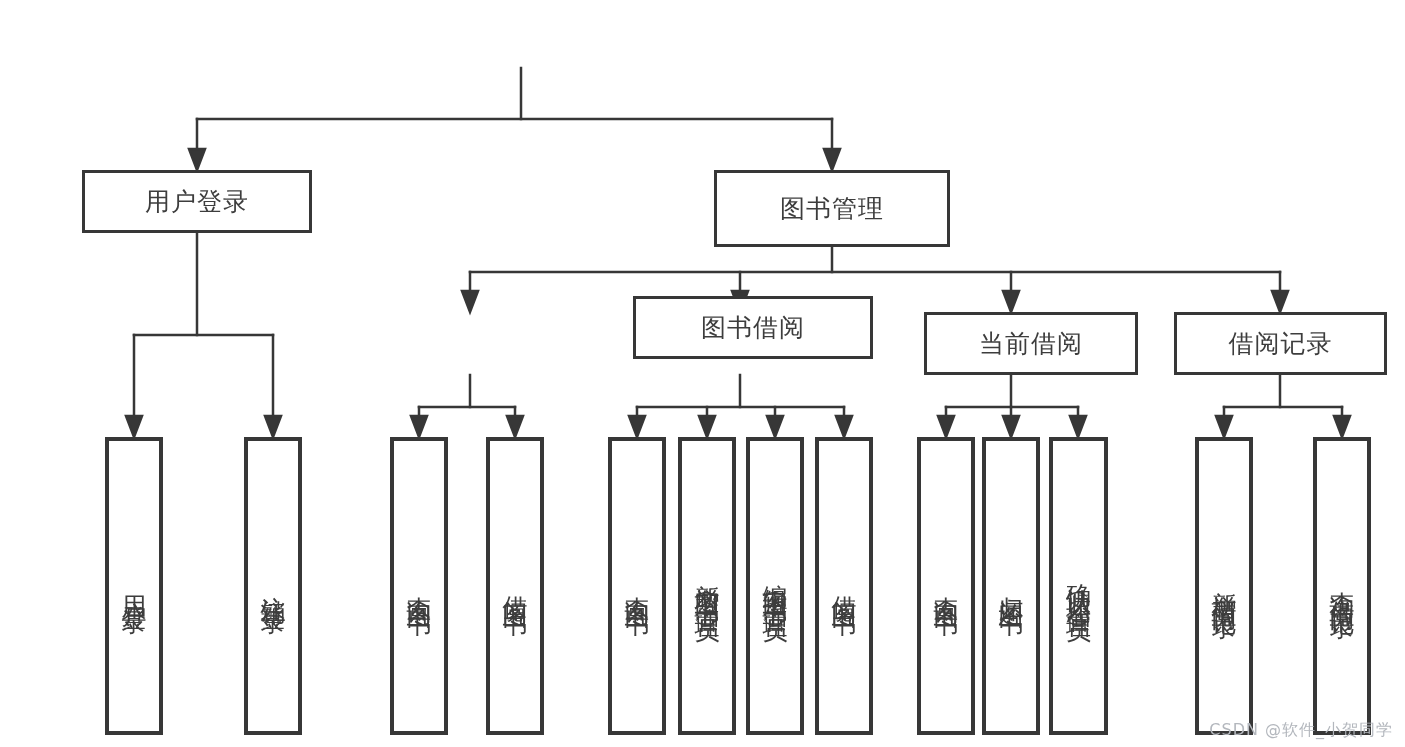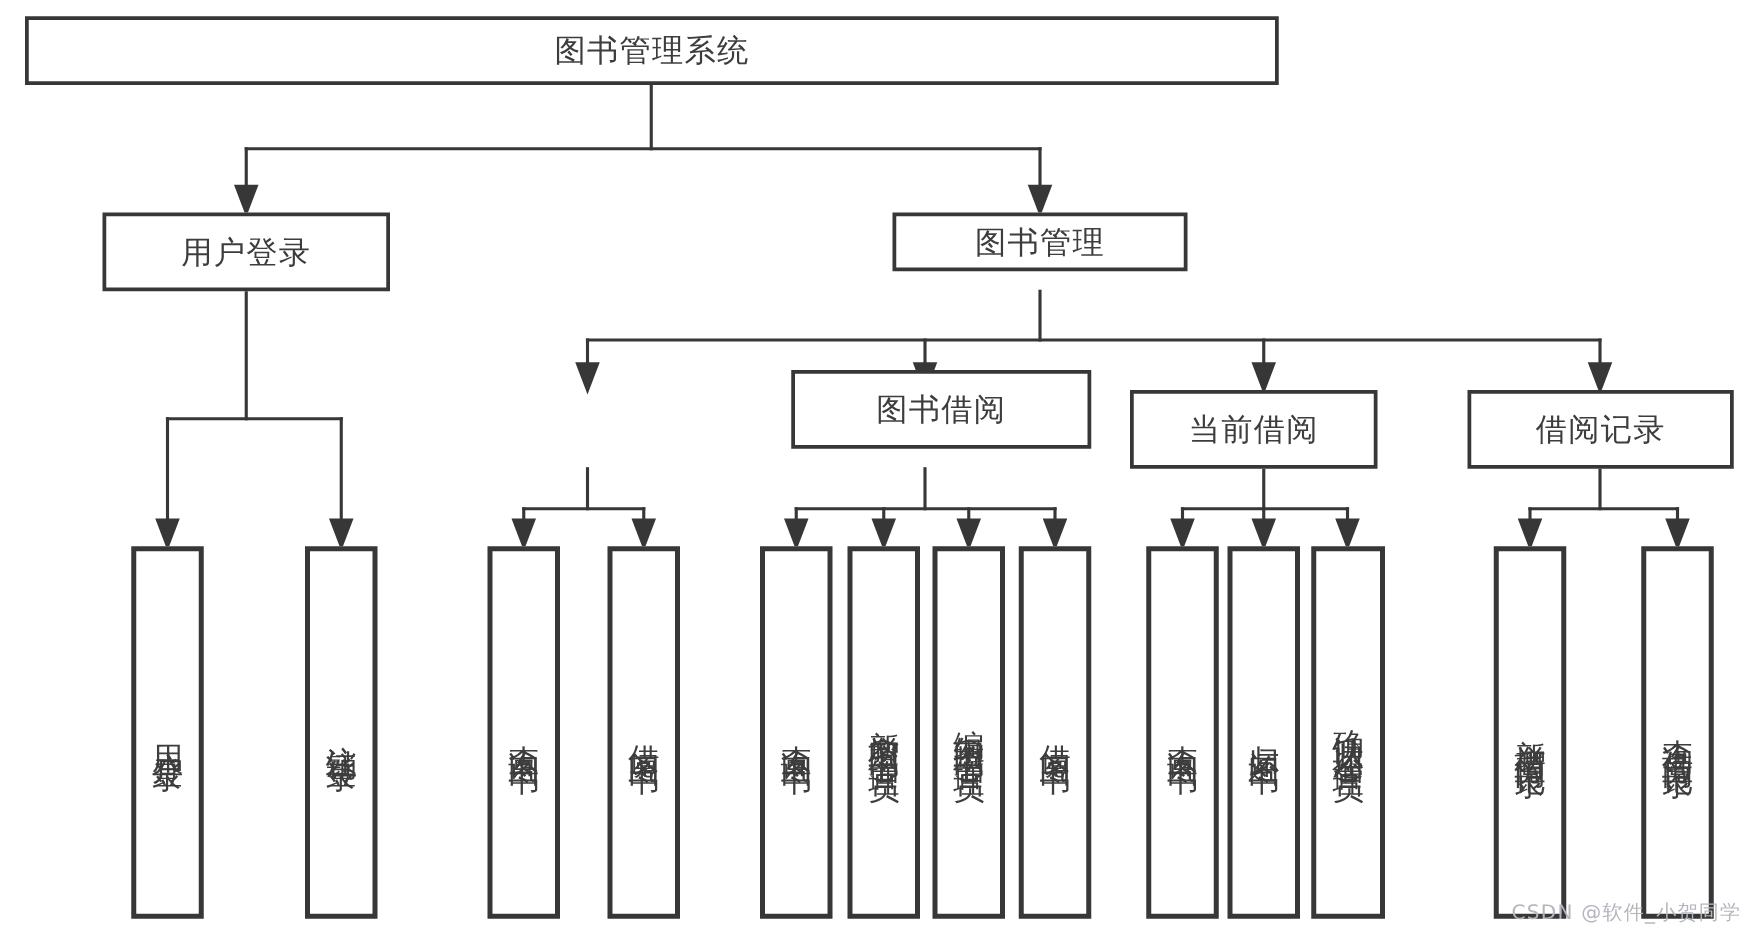--- a/index.html
+++ b/index.html
@@ -125,35 +125,32 @@
     <g>
       <line x1="1280" y1="375" x2="1280" y2="407"></line>
       <line x1="1224" y1="407" x2="1342" y2="407"></line>
       <line x1="1224" y1="407" x2="1224" y2="423"></line>
       <polygon points="1216,416 1232,416 1224,437"></polygon>
       <line x1="1342" y1="407" x2="1342" y2="423"></line>
       <polygon points="1334,416 1350,416 1342,437"></polygon>
     </g>
   </svg>
 
-  <div class="box h-box" style="left:20px; top:13px; width:1003px; height:55px;">
-    <span>图书管理系统</span>
-  </div>
 
   <div class="box h-box" style="left:82px; top:170px; width:230px; height:63px;">
     <span>用户登录</span>
   </div>
-  <div class="box h-box" style="left:714px; top:170px; width:236px; height:47px;">
+  <div class="box h-box" style="left:714px; top:170px; width:236px; height:77px;">
     <span>图书管理</span>
   </div>
 
   <div class="box h-box" style="left:633px; top:296px; width:240px; height:63px;">
     <span>图书借阅</span>
   </div>
-  <div class="box h-box" style="left:904px; top:312px; width:198px; height:63px;">
+  <div class="box h-box" style="left:924px; top:312px; width:214px; height:63px;">
     <span>当前借阅</span>
   </div>
   <div class="box h-box" style="left:1174px; top:312px; width:213px; height:63px;font-family:Liberation Mono, monospace;">
     <span>借阅记录</span>
   </div>
 
   <div class="box leaf" style="left:105px; top:437px; width:58px; height:298px;">
     <span class="v-label">用户登录</span>
   </div>
   <div class="box leaf" style="left:244px; top:437px; width:58px; height:298px;">

